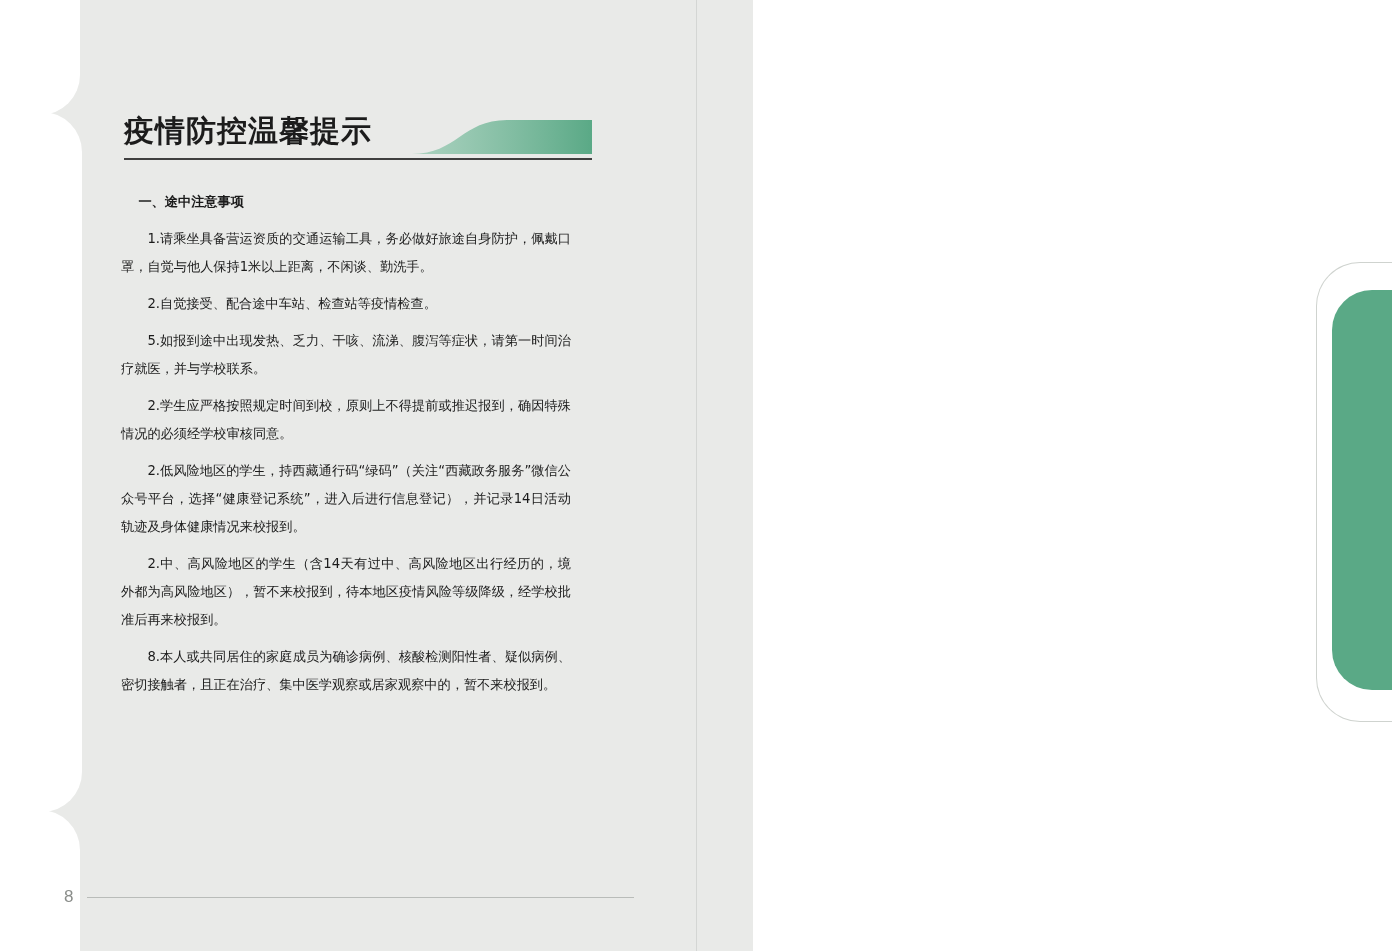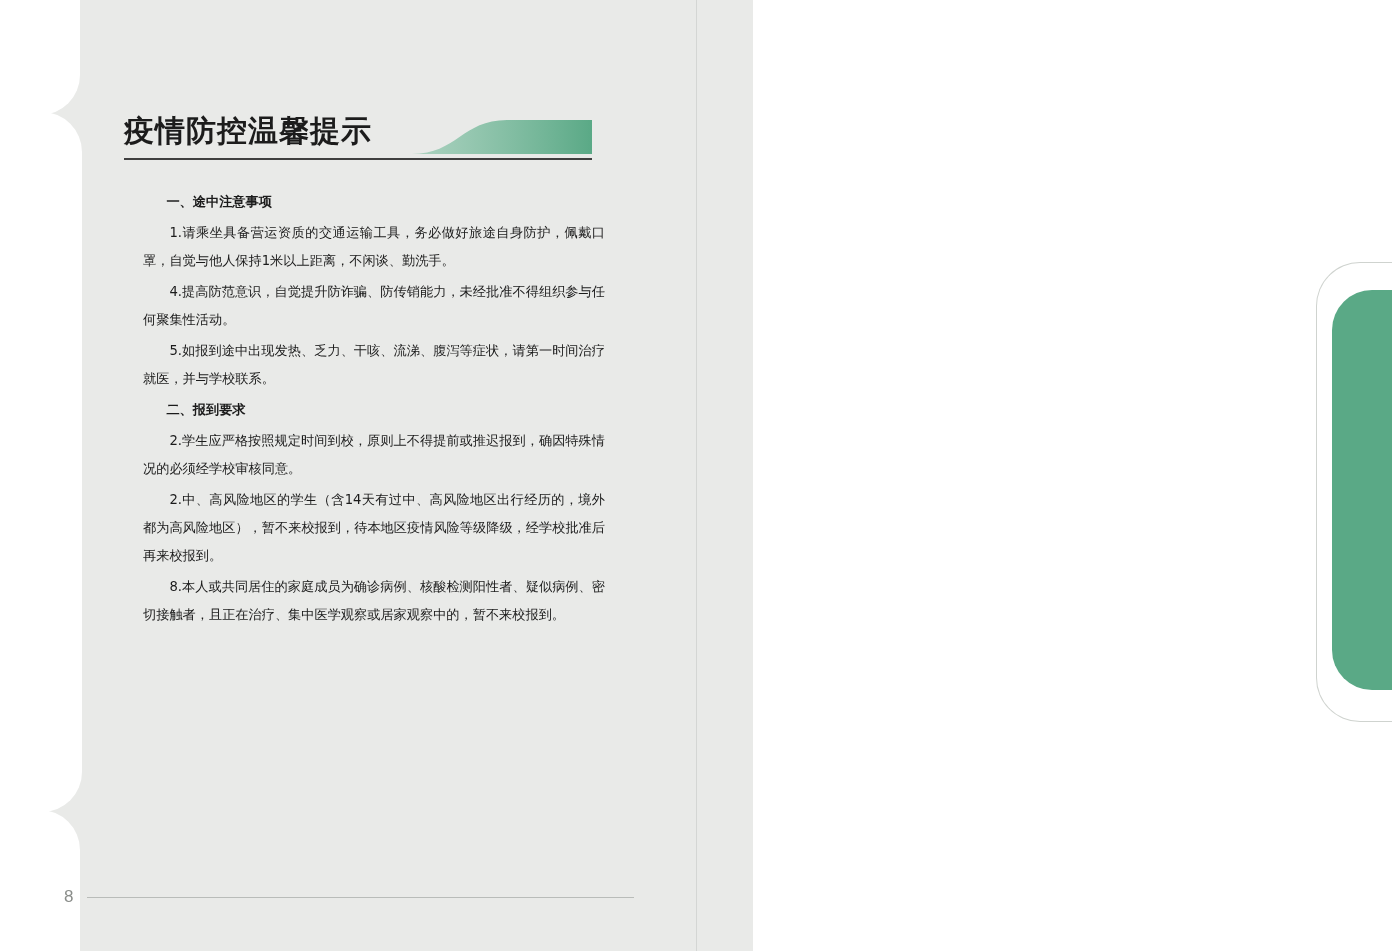--- a/index.html
+++ b/index.html
@@ -120,31 +120,31 @@
   .body {
     position: absolute;
     top: 188px;
     width: 468px;
     font-size: 13.2px;
     line-height: 28px;
     color: #1b1b1b;
     text-align: justify;
     font-family: "DejaVu Sans", "Liberation Sans", sans-serif;
   }
-  .page-left .body { left: 140px; }
+  .page-left .body { left: 112px; }
 
   .h2 {
     font-weight: bold;
     text-indent: 2em;
     margin: 0;
     padding: 0;
   }
   .p {
     text-indent: 2em;
-    margin: 3px;
+    margin: 9px;
     padding: 0;
   }
 
   
   .footer {
     position: absolute;
     bottom: 44px;
     display: flex;
     align-items: center;
     gap: 14px;
@@ -192,24 +192,24 @@
           <path d="M0,34 L150,34 C195,34 200,0 245,0 L330,0 L330,34 Z" fill="url(#gradL)"></path>
         </svg>
         <div class="title-text">疫情防控温馨提示</div>
       </div>
       <div class="title-rule"></div>
     </div>
 
     <div class="body">
       <div class="h2">一、途中注意事项</div>
       <div class="p">1.请乘坐具备营运资质的交通运输工具，务必做好旅途自身防护，佩戴口罩，自觉与他人保持1米以上距离，不闲谈、勤洗手。</div>
-      <div class="p">4.提高防范意识，自觉提升防诈骗、防传销能力，未经批准不得组织参与任何聚集性活动。</div>
+      <div class="p">2.自觉接受、配合途中车站、检查站等疫情检查。</div>
       <div class="p">5.如报到途中出现发热、乏力、干咳、流涕、腹泻等症状，请第一时间治疗就医，并与学校联系。</div>
-      <div class="h2">二、报到要求</div>
       <div class="p">2.学生应严格按照规定时间到校，原则上不得提前或推迟报到，确因特殊情况的必须经学校审核同意。</div>
+      <div class="p">2.低风险地区的学生，持西藏通行码“绿码”（关注“西藏政务服务”微信公众号平台，选择“健康登记系统”，进入后进行信息登记），并记录14日活动轨迹及身体健康情况来校报到。</div>
       <div class="p">2.中、高风险地区的学生（含14天有过中、高风险地区出行经历的，境外都为高风险地区），暂不来校报到，待本地区疫情风险等级降级，经学校批准后再来校报到。</div>
       <div class="p">8.本人或共同居住的家庭成员为确诊病例、核酸检测阳性者、疑似病例、密切接触者，且正在治疗、集中医学观察或居家观察中的，暂不来校报到。</div>
     </div>
 
     <div class="footer">
       <div class="pg-num">8</div>
       <div class="pg-line"></div>
     </div>
   </div>
 

